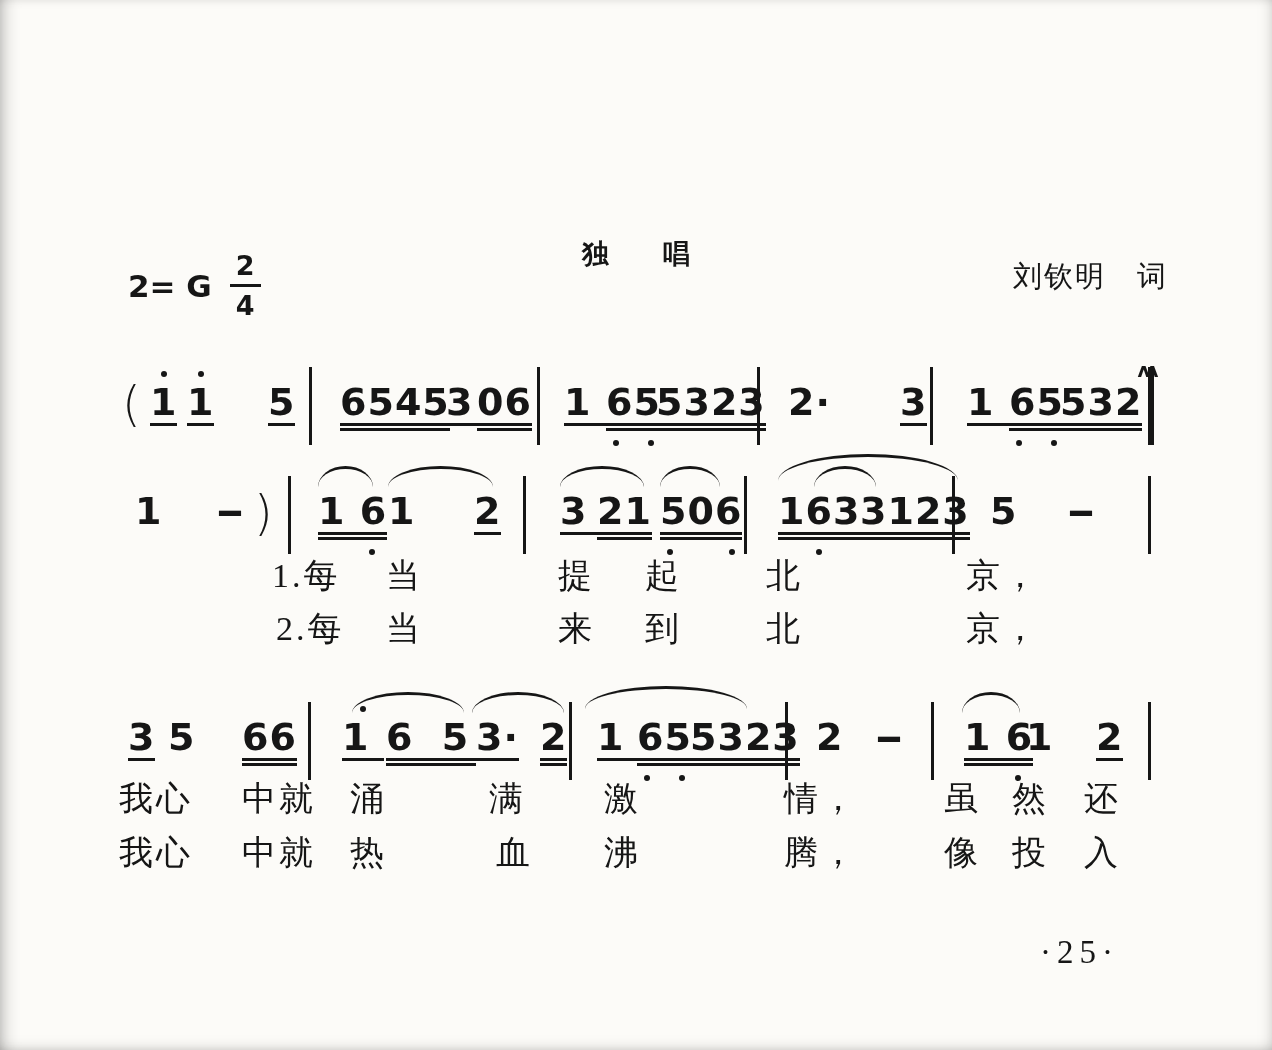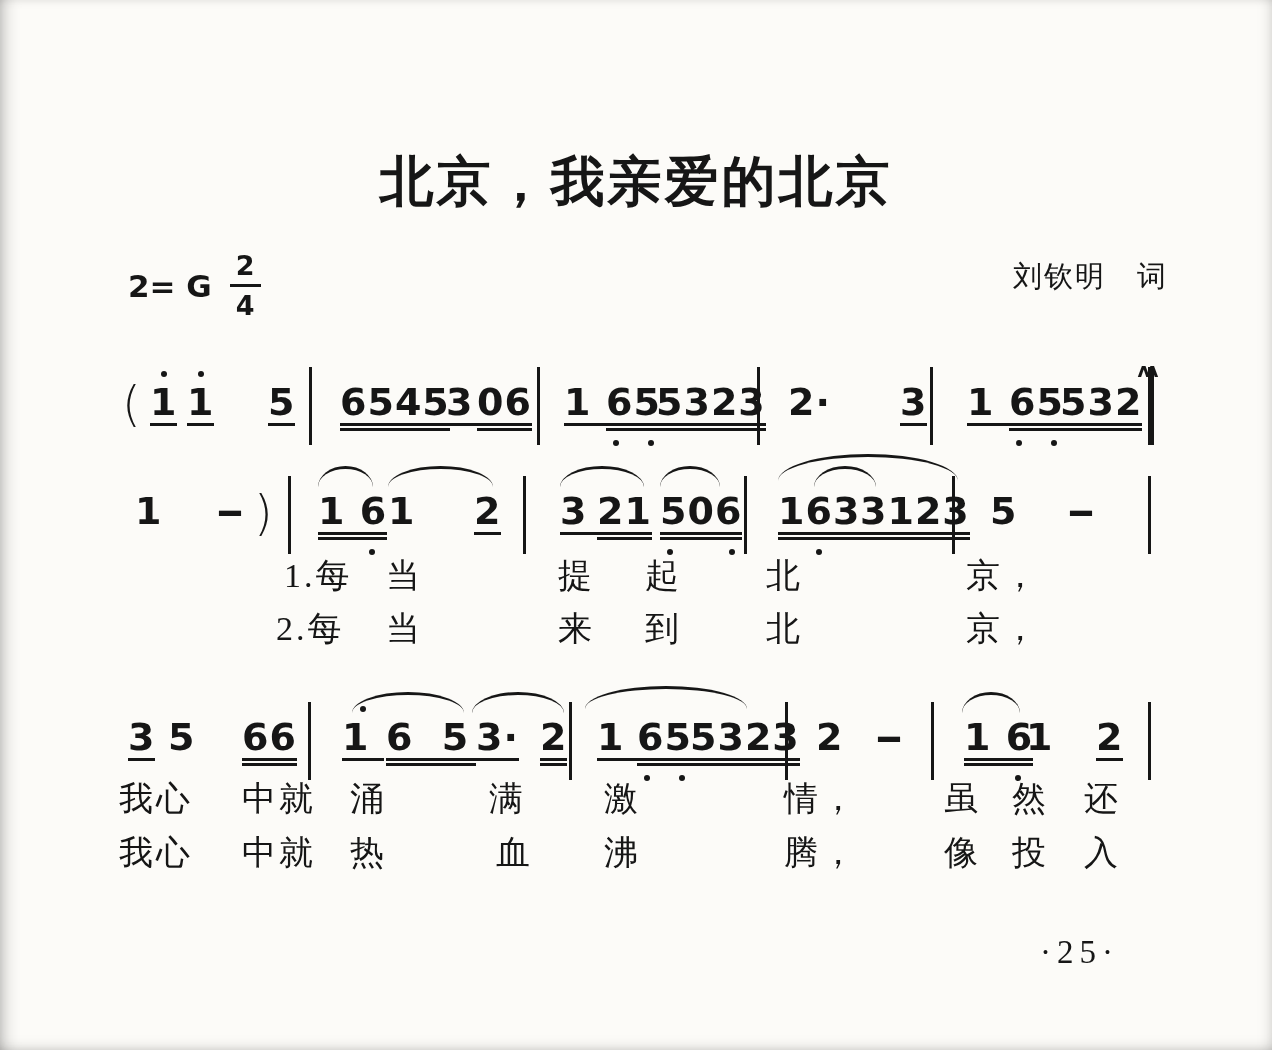--- a/index.html
+++ b/index.html
@@ -47,21 +47,21 @@
   .dash .txt{display:inline-block;transform:scaleX(1.9);transform-origin:left center;}
   
   .lyric-line{position:absolute;left:0;width:100%;height:0;}
   .lyric{position:absolute;top:0;font:400 34px "Liberation Serif",serif;
     letter-spacing:3px;white-space:pre;line-height:1.2;}
 </style>
 </head>
 <body>
 
 <div class="stage" id="stage">
-  <div class="title">北京，我亲爱的北京</div>
+  <div class="subtitle">独　　唱</div>
 
   <div class="keysig">
     <span>2= G</span>
     <span class="timesig">
       <i class="ts-top">2</i>
       <i class="ts-bot">4</i>
     </span>
   </div>
 
 
@@ -138,21 +138,21 @@
       <div class="barline" style="left: 785px;"></div>
       <span class="note" style="left: 816px;"><span class="txt">2</span></span>
       <span class="note dash" style="left: 874px;"><span class="txt">-</span></span>
       <div class="barline" style="left: 931px;"></div>
       <span class="note" style="left: 964px;"><span class="u"><span class="u"><span class="txt">1 6</span></span></span><span class="dots-below" style="justify-content: flex-end; padding-right: 12px;"><i></i></span></span>
       <span class="note" style="left: 1026px;"><span class="txt">1</span></span>
       <span class="note" style="left: 1096px;"><span class="u"><span class="txt">2</span></span></span>
       <div class="barline" style="left: 1148px;"></div>
     </div>
     <div class="lyric-line" style="top: 556px;">
-      <span class="lyric" style="left: 284px;">1.每</span>
+      <span class="lyric" style="left: 272px;">1.每</span>
       <span class="lyric" style="left: 386px;">当</span>
       <span class="lyric" style="left: 558px;">提</span>
       <span class="lyric" style="left: 645px;">起</span>
       <span class="lyric" style="left: 766px;">北</span>
       <span class="lyric" style="left: 966px;">京，</span>
     </div>
     <div class="lyric-line" style="top: 609px;">
       <span class="lyric" style="left: 276px;">2.每</span>
       <span class="lyric" style="left: 386px;">当</span>
       <span class="lyric" style="left: 558px;">来</span>

